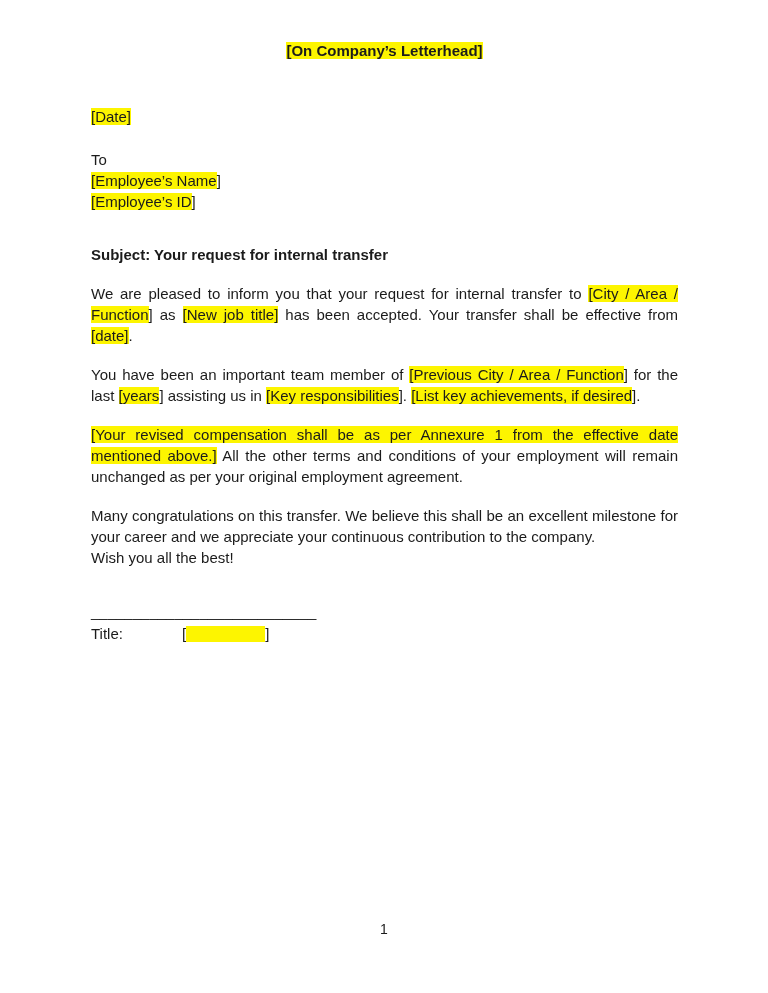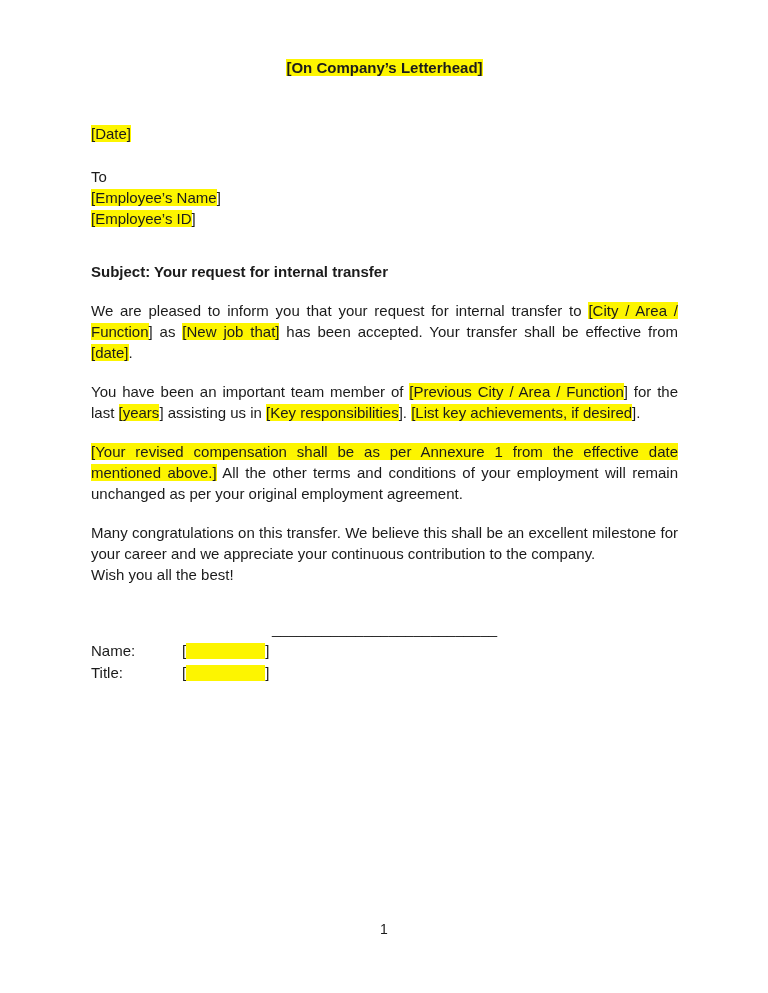--- a/index.html
+++ b/index.html
@@ -7,32 +7,32 @@
   .page {
     position: relative;
     width: 768px;
     height: 993px;
     margin: 0 auto;
     background: var(--page-bg, #ffffff);
     color: var(--text, #1b1b1b);
     font-family: "Liberation Sans", sans-serif;
     font-size: 15px;
     line-height: 21px;
-    padding: 57px 90px 0 91px;
+    padding: 40px 90px 0 91px;
     overflow: hidden;
   }
   .hl { background: var(--hl, #fdf500); }
   .letterhead { text-align: center; font-weight: bold; }
   .date-line { margin-top: 45px; }
   .recipient { margin-top: 22px; }
   .subject { margin-top: 32px; font-weight: bold; }
   .bodyp { margin: 18px 0 0 0; text-align: justify; }
   .closing { }
   .signature { margin-top: 33px; line-height: 22px; }
-  .sig-rule { white-space: nowrap; text-align: center; }
+  .sig-rule { white-space: nowrap; }
   .sig-label { display: inline-block; width: 91px; }
   .blank-hl {
     display: inline-block;
     width: 79px;
     height: 16px;
     vertical-align: -3px;
     background: var(--hl, #fdf500);
   }
   .footer {
     position: absolute;
@@ -54,35 +54,32 @@
 
   <div class="recipient">
       <div><span>To</span></div>
       <div><span class="hl">[Employee’s Name</span><span>]</span></div>
       <div><span class="hl">[Employee’s ID</span><span>]</span></div>
     </div>
 
   <div class="subject">Subject: Your request for internal transfer</div>
 
   <div>
-      <p class="bodyp"><span>We are pleased to inform you that your request for internal transfer to </span><span class="hl">[City / Area / Function</span><span>] as </span><span class="hl">[New job that]</span><span> has been accepted. Your transfer shall be effective from </span><span class="hl">[date]</span><span>.</span></p>
+      <p class="bodyp"><span>We are pleased to inform you that your request for internal transfer to </span><span class="hl">[City / Area / Function</span><span>] as </span><span class="hl">[New job title]</span><span> has been accepted. Your transfer shall be effective from </span><span class="hl">[date]</span><span>.</span></p>
       <p class="bodyp"><span>You have been an important team member of </span><span class="hl">[Previous City / Area / Function</span><span>] for the last </span><span class="hl">[years</span><span>] assisting us in </span><span class="hl">[Key responsibilities</span><span>]. </span><span class="hl">[List key achievements, if desired</span><span>].</span></p>
       <p class="bodyp"><span class="hl">[Your revised compensation shall be as per Annexure 1 from the effective date mentioned above.]</span><span> All the other terms and conditions of your employment will remain unchanged as per your original employment agreement.</span></p>
       <p class="bodyp"><span>Many congratulations on this transfer. We believe this shall be an excellent milestone for your career and we appreciate your continuous contribution to the company.</span></p>
     </div>
 
   <div class="closing">Wish you all the best!</div>
 
   <div class="signature">
     <div class="sig-rule">___________________________</div>
 
 
-    <div class="sig-row">
-      <span class="sig-label">Name:</span><span>[</span><span class="blank-hl"></span><span>]</span>
-    </div>
 
     <div class="sig-row">
       <span class="sig-label">Title:</span><span>[</span><span class="blank-hl"></span><span>]</span>
     </div>
   </div>
 
   <div class="footer">1</div>
 
 </div>
 

